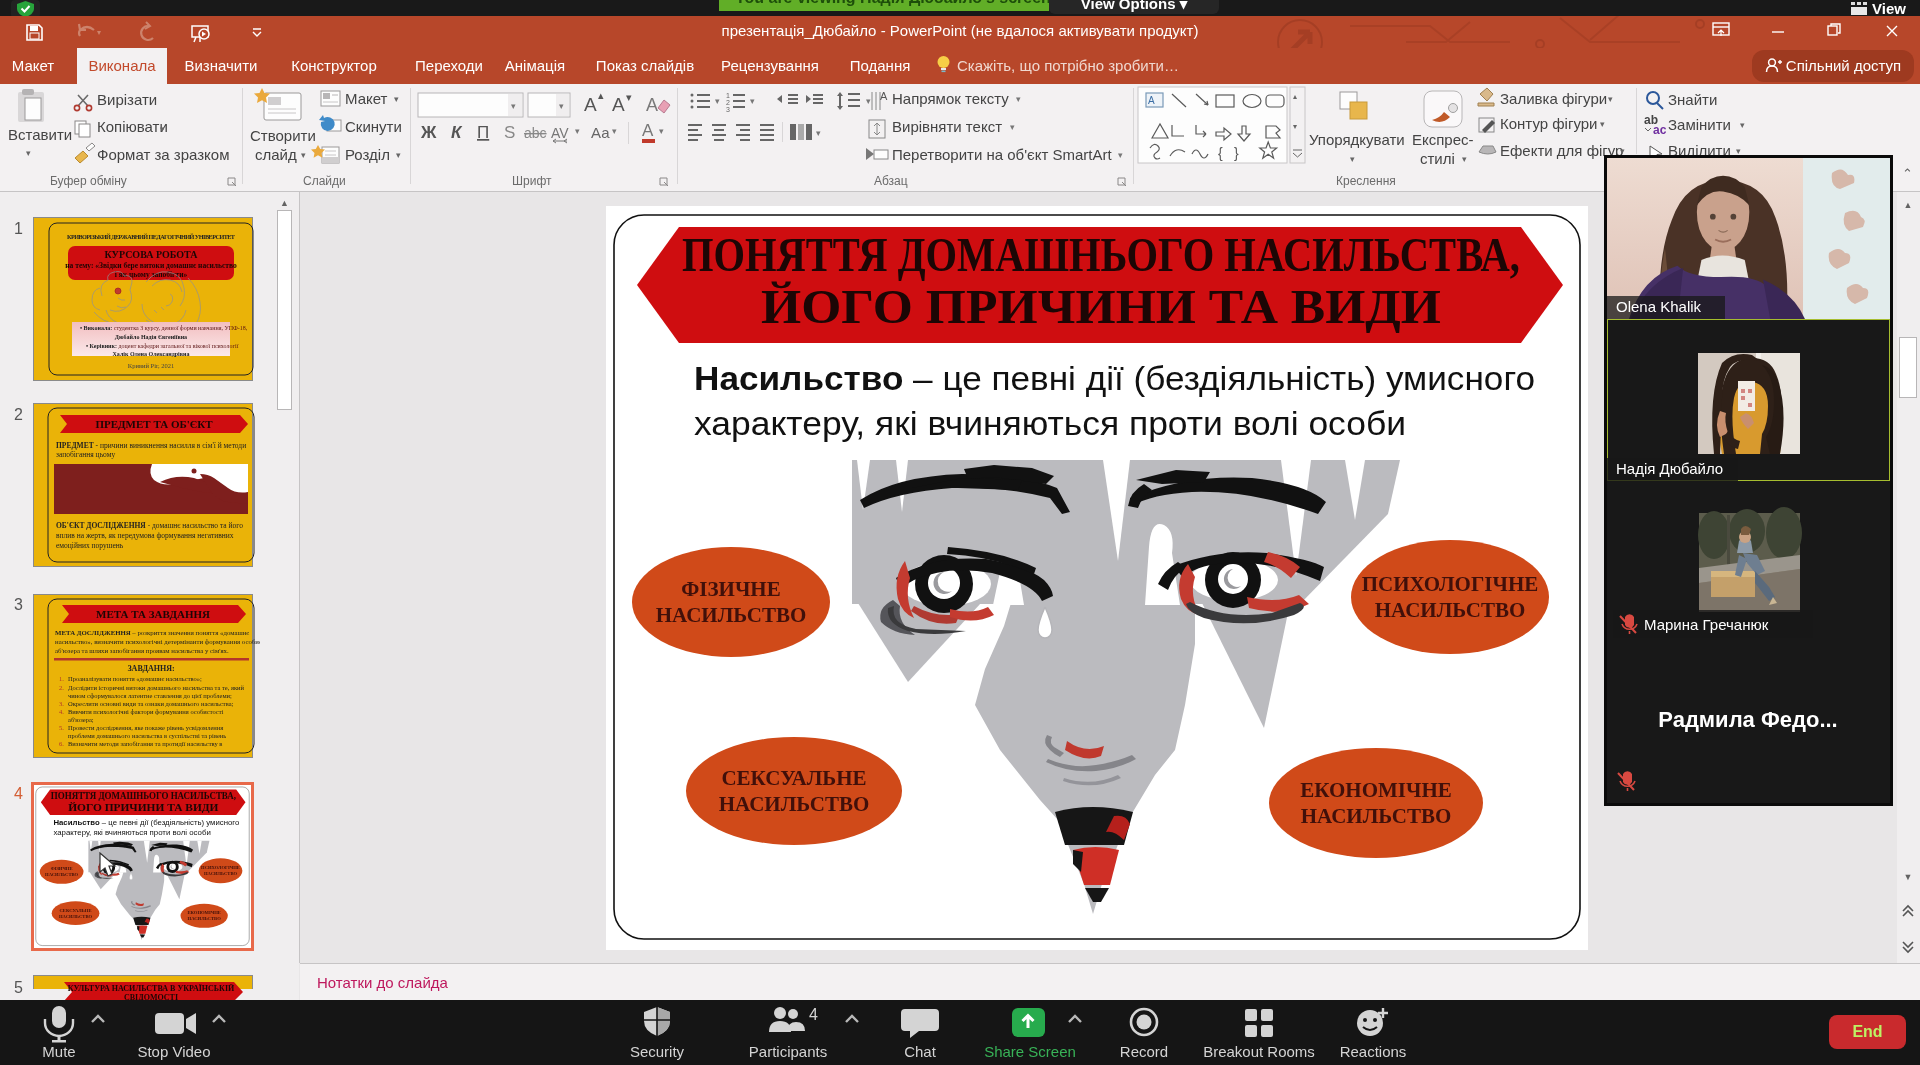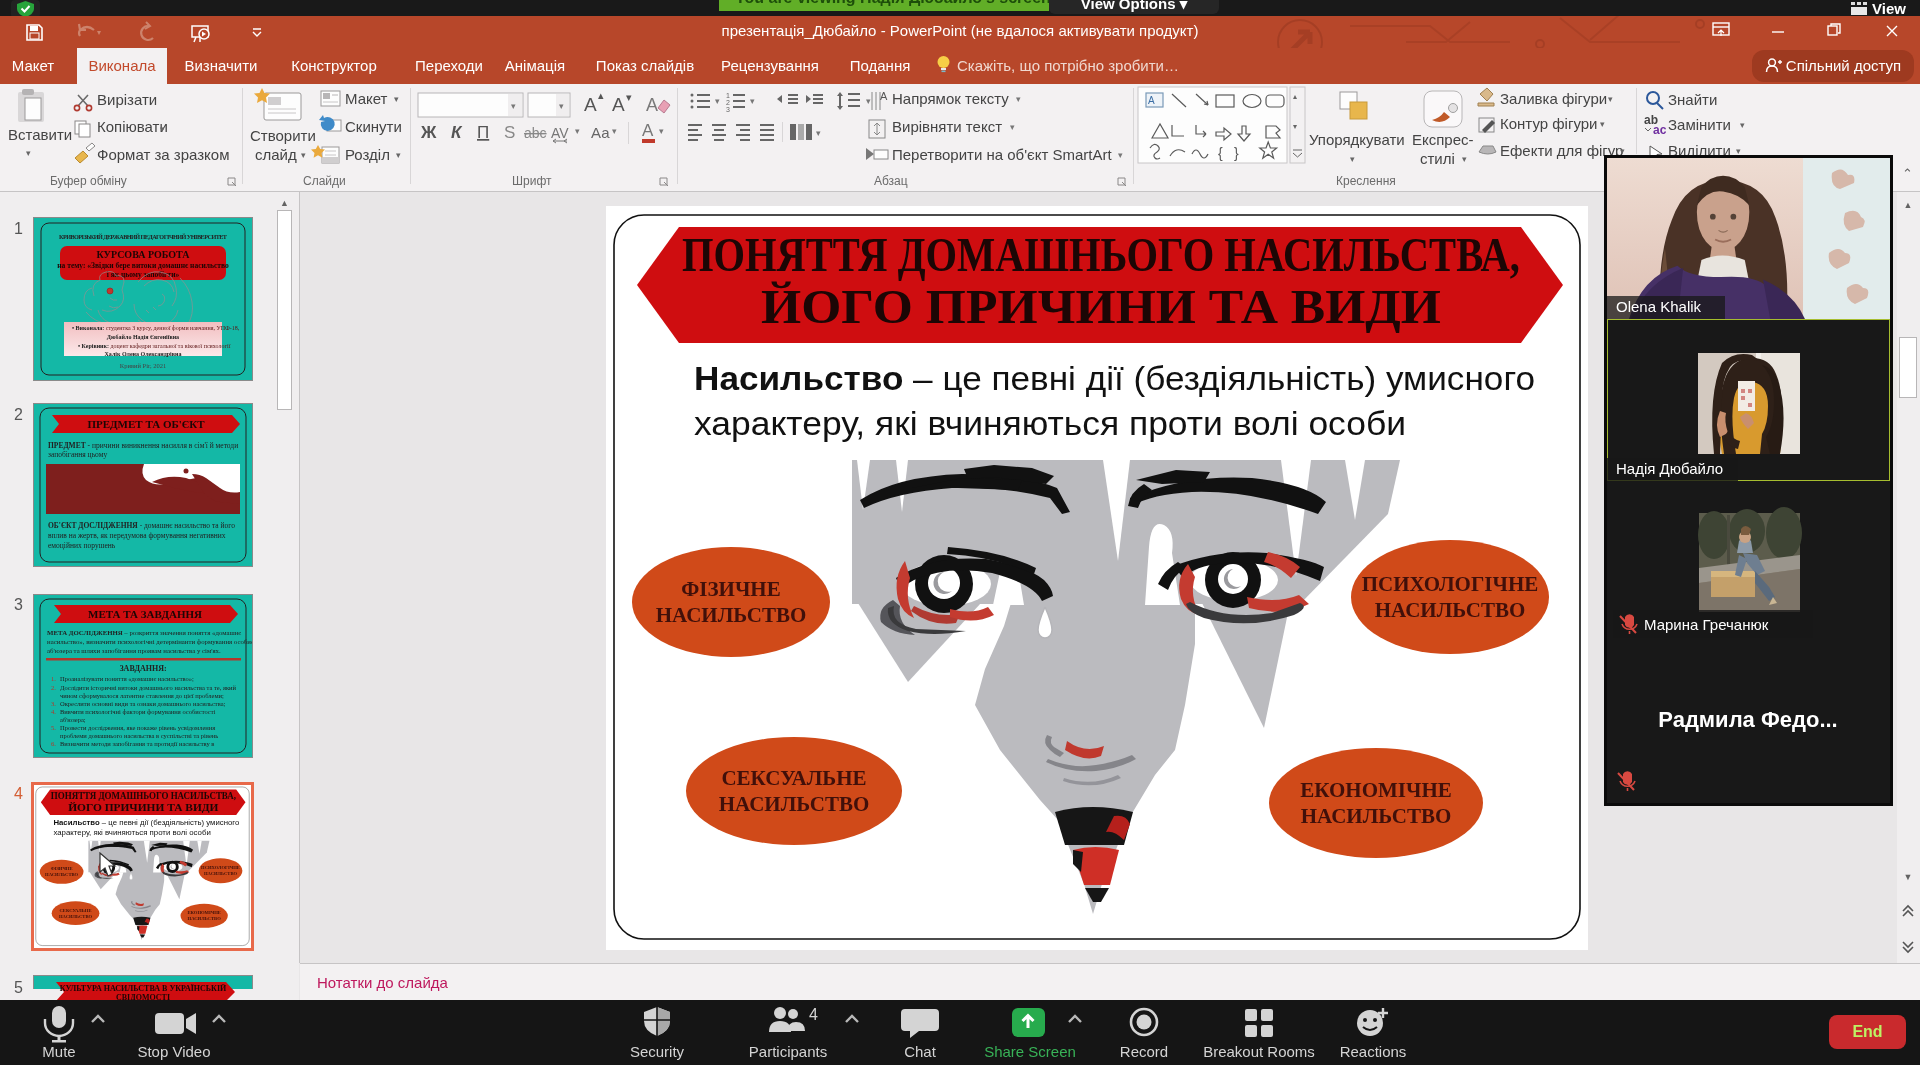--- a/index.html
+++ b/index.html
@@ -25,21 +25,21 @@
   .tab { position:absolute; top:0; height:36px; line-height:36px; color:#fff; font-size:15px; text-align:center; }
   #tab-active { position:absolute; left:77px; top:0; width:90px; height:36px; background:#f3f1f2; color:#c24a2c; line-height:36px; text-align:center; font-size:15px; }
   #tellme { position:absolute; left:936px; top:0; height:36px; line-height:36px; color:#f0d8d0; font-size:15px; }
   #share { position:absolute; left:1752px; top:2px; width:162px; height:32px; background:#9e3a20; border-radius:12px; color:#fff; font-size:15px; line-height:32px; text-align:center; }
 
   
   #ribbon { left:0; top:84px; width:1920px; height:108px; background:#f3f1f2; border-bottom:1px solid #c6c4c5; }
   #leftpanel { left:0; top:192px; width:299px; height:808px; background:#f0eeef; }
   #paneldiv { left:299px; top:192px; width:1px; height:771px; background:#c6c4c5; }
   .thumbnum { position:absolute; left:14px; font-size:16px; color:#555; }
-  .thumb { position:absolute; left:33px; width:220px; height:164px; background:#14b8a6; border:1px solid #8a8a8a; }
+  .thumb { position:absolute; left:33px; width:220px; height:164px; background:#eab308; border:1px solid #8a8a8a;padding-left:8px; }
   #notes { left:300px; top:963px; width:1620px; height:37px; background:#f3f1f2; border-top:1px solid #c6c4c5; }
   #notes span { position:absolute; left:17px; top:10px; font-size:15px; color:#be185d; }
   #rightsb { left:1897px; top:192px; width:23px; height:771px; background:#f0eeef; }
 
   
   #page { left:606px; top:206px; width:982px; height:744px; background:#fff; }
 
   
   #ztoolbar { left:0; top:1000px; width:1920px; height:65px; background:#151515; }
   #endbtn { position:absolute; left:1829px; top:15px; width:77px; height:34px; background:#c92a2d; border-radius:8px; color:#bef264; font-size:16px; font-weight:bold; text-align:center; line-height:34px; }

